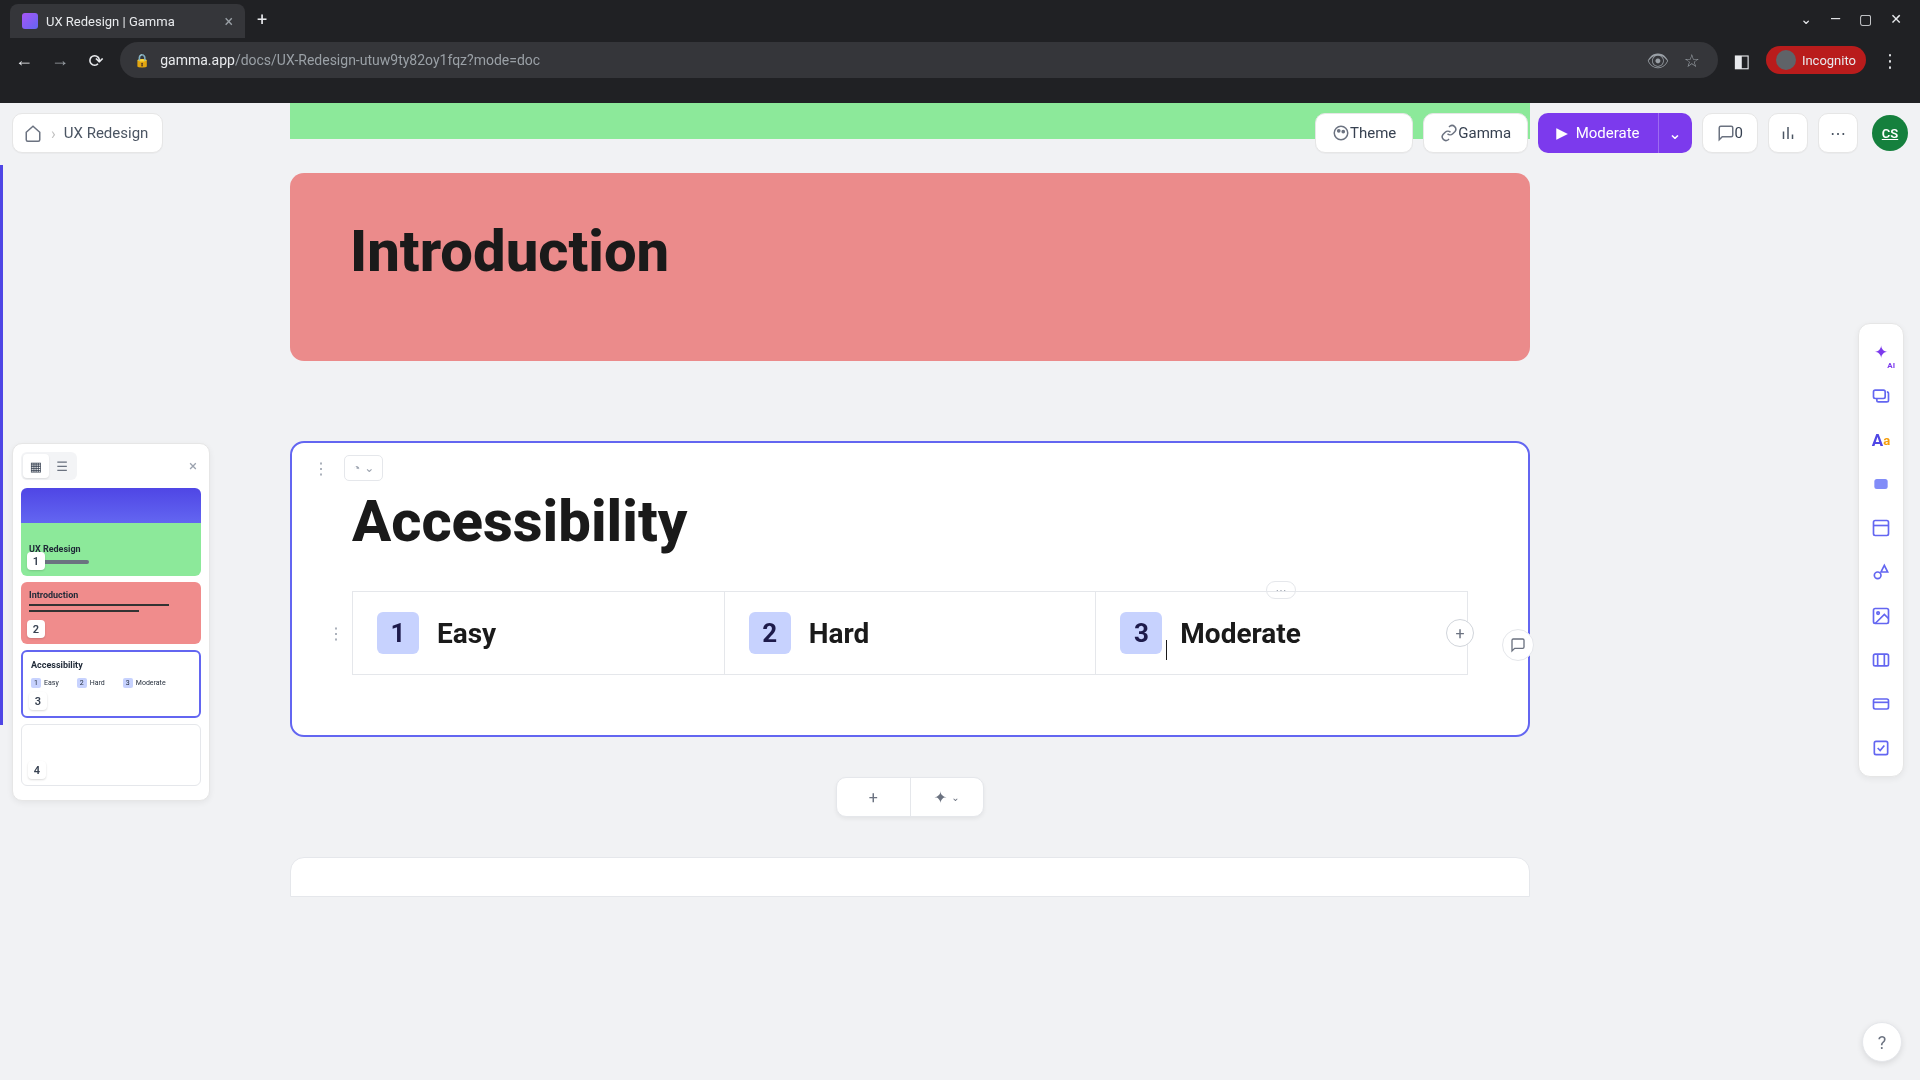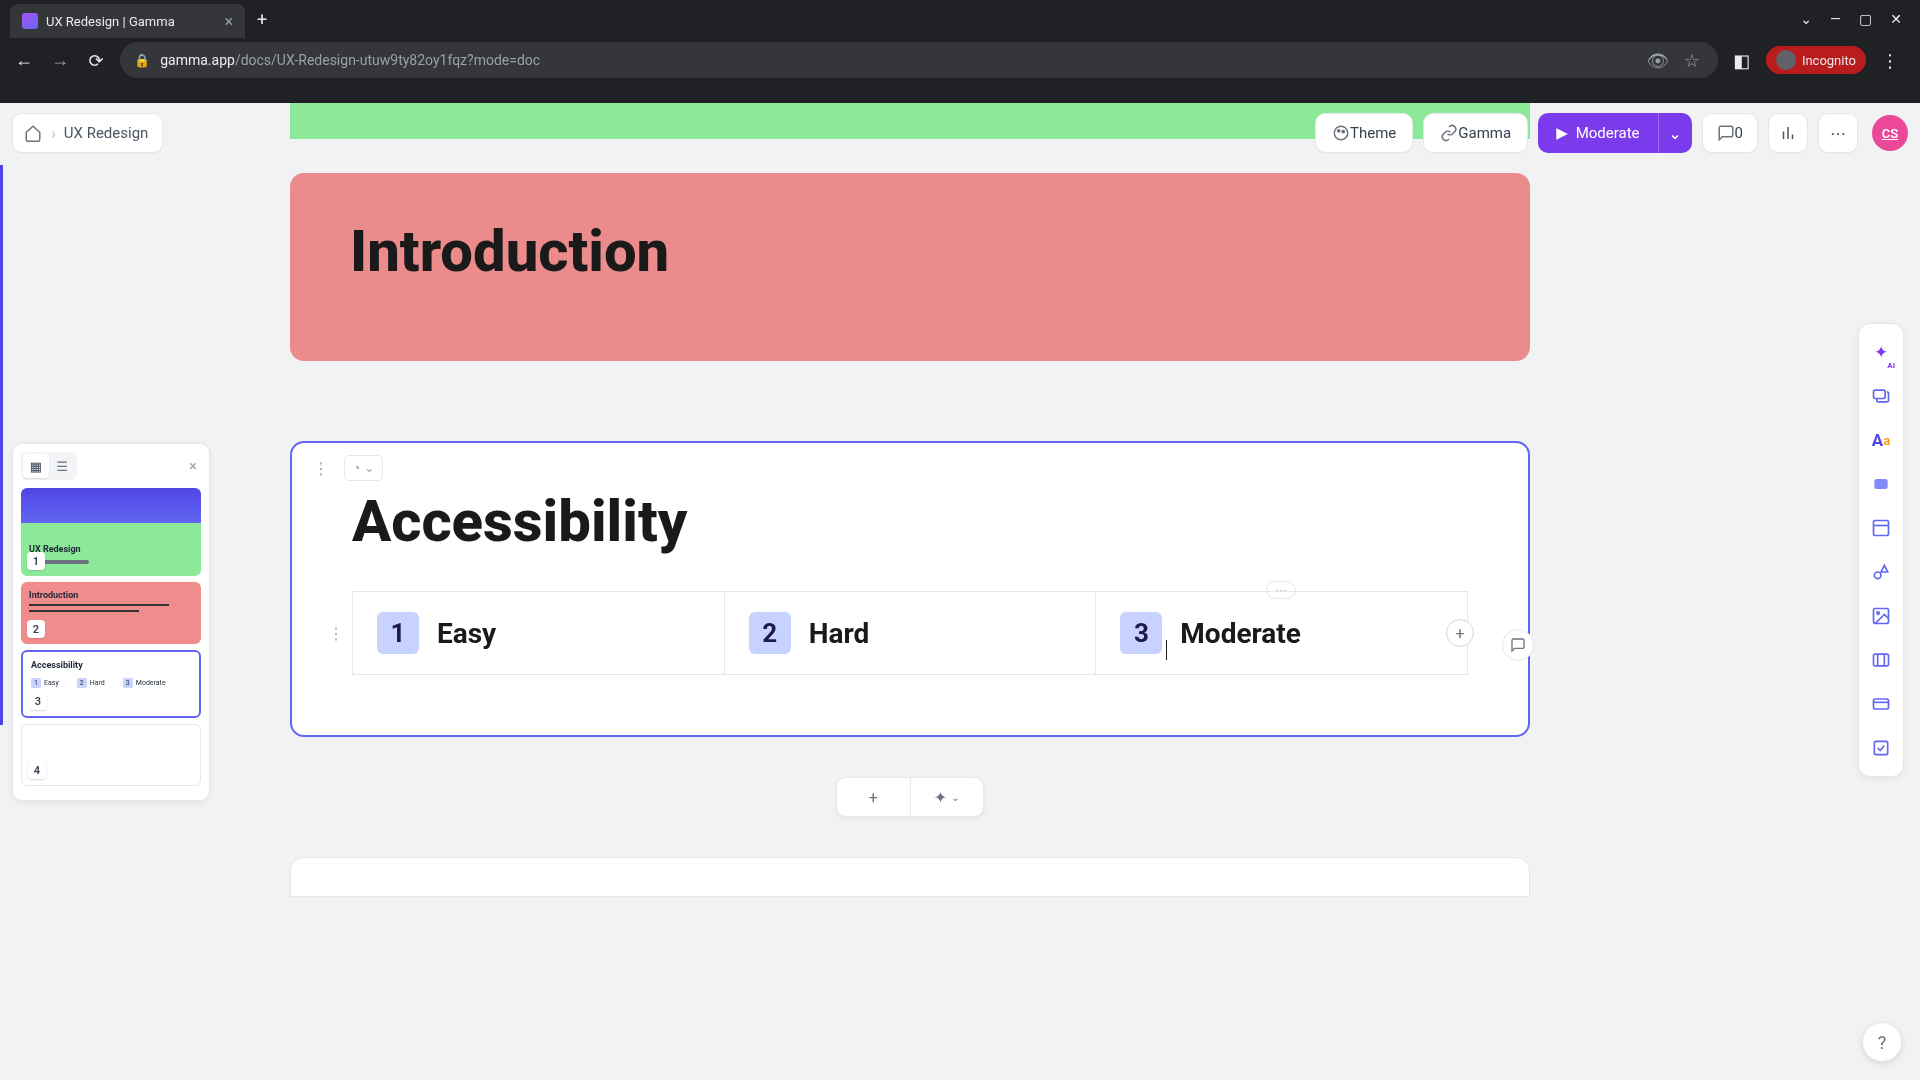--- a/index.html
+++ b/index.html
@@ -42,21 +42,21 @@
 .breadcrumb-sep { color: #c0c0c0; }
 .breadcrumb-text { color: #4b5563; font-size: 15px; }
 
 .top-actions { margin-left: auto; display: flex; align-items: center; gap: 10px; }
 .action-btn { display: flex; align-items: center; background: #fff; border: 1px solid #e6e6e6; border-radius: 10px; padding: 0 16px; height: 40px; font-size: 15px; color: #374151; cursor: pointer; box-shadow: 0 1px 1px rgba(0,0,0,0.03); }
 .action-btn .icon { color: #6b7280; }
 .present-btn { display: flex; align-items: center; gap: 8px; background: #7c3aed; color: #fff; border-radius: 10px 0 0 10px; padding: 0 18px; height: 40px; font-size: 15px; cursor: pointer; }
 .present-dropdown { background: #7c3aed; color: #fff; border-radius: 0 10px 10px 0; height: 40px; width: 34px; display: flex; align-items: center; justify-content: center; cursor: pointer; border-left: 1px solid rgba(255,255,255,0.25); }
 .present-group { display: flex; }
 .icon-btn { width: 40px; height: 40px; background: #fff; border: 1px solid #e6e6e6; border-radius: 10px; display: flex; align-items: center; justify-content: center; color: #4b5563; font-size: 16px; cursor: pointer; box-shadow: 0 1px 1px rgba(0,0,0,0.03); }
-.avatar { width: 36px; height: 36px; border-radius: 50%; background: #ec4899; color: #fff; display: flex; align-items: center; justify-content: center; font-size: 13px; font-weight: 600; cursor: pointer; margin-left: 4px; text-decoration: underline; }
+.avatar { width: 36px; height: 36px; border-radius: 50%; background: #15803d; color: #fff; display: flex; align-items: center; justify-content: center; font-size: 13px; font-weight: 600; cursor: pointer; margin-left: 4px; text-decoration: underline; }
 
 
 .green-strip { position: absolute; top: 0; left: 290px; right: 390px; height: 36px; background: #8ce99a; }
 
 
 .sidebar-panel { position: absolute; left: 12px; top: 340px; width: 198px; background: #fff; border: 1px solid #e6e6e6; border-radius: 10px; padding: 8px; box-shadow: 0 2px 6px rgba(0,0,0,0.06); }
 .sidebar-head { display: flex; align-items: center; gap: 6px; margin-bottom: 8px; }
 .view-toggle { display: flex; background: #f3f4f6; border-radius: 6px; padding: 2px; }
 .view-opt { width: 26px; height: 24px; display: flex; align-items: center; justify-content: center; border-radius: 4px; cursor: pointer; color: #6b7280; font-size: 13px; }
 .view-opt.active { background: #fff; box-shadow: 0 1px 2px rgba(0,0,0,0.1); color: #374151; }

